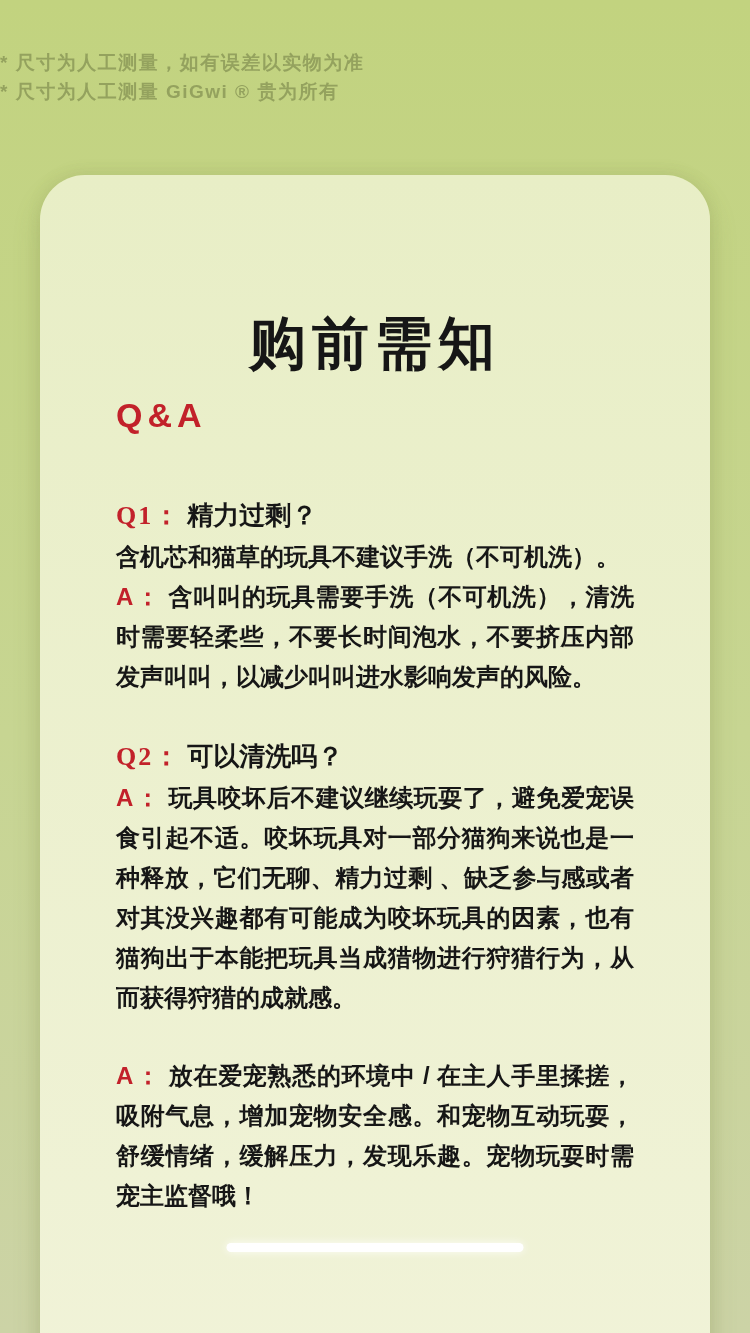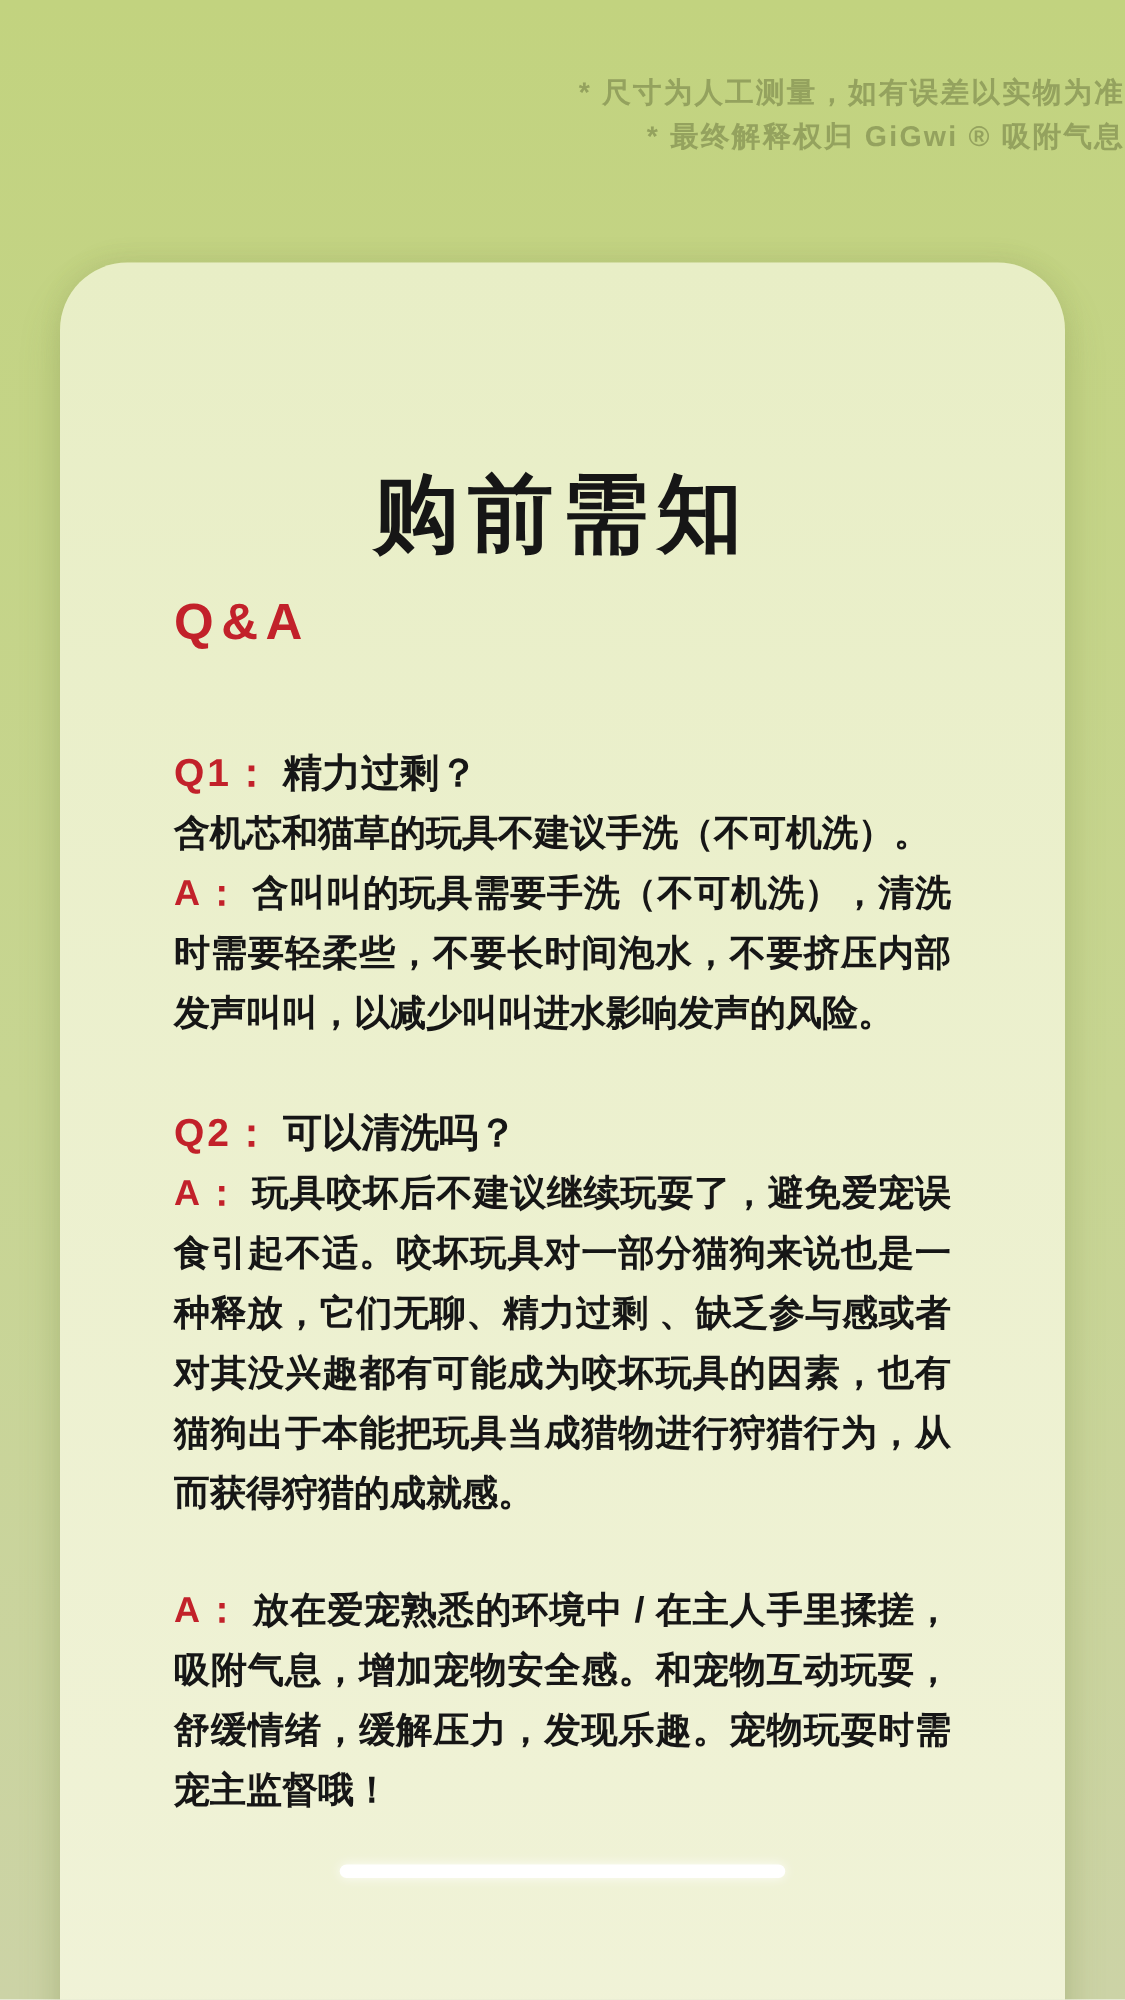--- a/index.html
+++ b/index.html
@@ -16,21 +16,21 @@
   html,body{width:750px;}
   body{
     font-family:"Liberation Sans","DejaVu Sans",sans-serif;
     width:750px;height:1333px;
     position:relative;
     overflow:hidden;
     background:linear-gradient(180deg,var(--page-bg-top) 0%,var(--page-bg-mid) 55%,var(--page-bg-bottom) 100%);
   }
   .disclaimer{
     position:absolute;top:48px;left:0;width:750px;
-    text-align:right;
+    text-align:left;
     color:var(--disclaimer-green);
     font-size:19px;font-weight:700;
     letter-spacing:1.5px;
     line-height:29px;
   }
   .card{
     position:absolute;
     left:40px;top:175px;
     width:670px;height:1279px;
     border-radius:45px;
@@ -57,21 +57,21 @@
     color:var(--accent-red);
   }
   .qa-list{margin-top:62px;}
   .qa + .qa{margin-top:38px;}
   .q{
     font-size:26px;
     line-height:42px;
     font-weight:800;
     color:var(--text-black);
   }
-  .q .q-label{color:var(--accent-red);letter-spacing:2px;margin-right:6px;}
+  .q .q-label{color:var(--accent-red);letter-spacing:2px;margin-right:6px;font-family:Liberation Serif, serif;}
   .a{
     font-size:24px;
     line-height:40px;
     font-weight:700;
     color:var(--text-black);
     text-align:justify;
   }
   .a .a-label{color:var(--accent-red);letter-spacing:2px;margin-right:6px;}
   .indicator{
     position:absolute;
@@ -81,21 +81,21 @@
     border-radius:5px;
     background:#ffffff;
     box-shadow:0 0 8px rgba(255,255,255,.85);
   }
 </style>
 </head>
 <body>
 
 <div class="disclaimer">
   <p>* 尺寸为人工测量，如有误差以实物为准</p>
-  <p>* 最终解释权归 GiGwi ® 吸附气息</p>
+  <p>* 尺寸为人工测量 GiGwi ® 贵为所有</p>
 </div>
 
 <section class="card">
   <h1 class="title">购前需知</h1>
   <h2 class="subtitle">Q&amp;A</h2>
 
   <div class="qa-list">
 
     <article class="qa">
       <h3 class="q"><span class="q-label">Q1：</span><span class="q-text">精力过剩？</span></h3>

